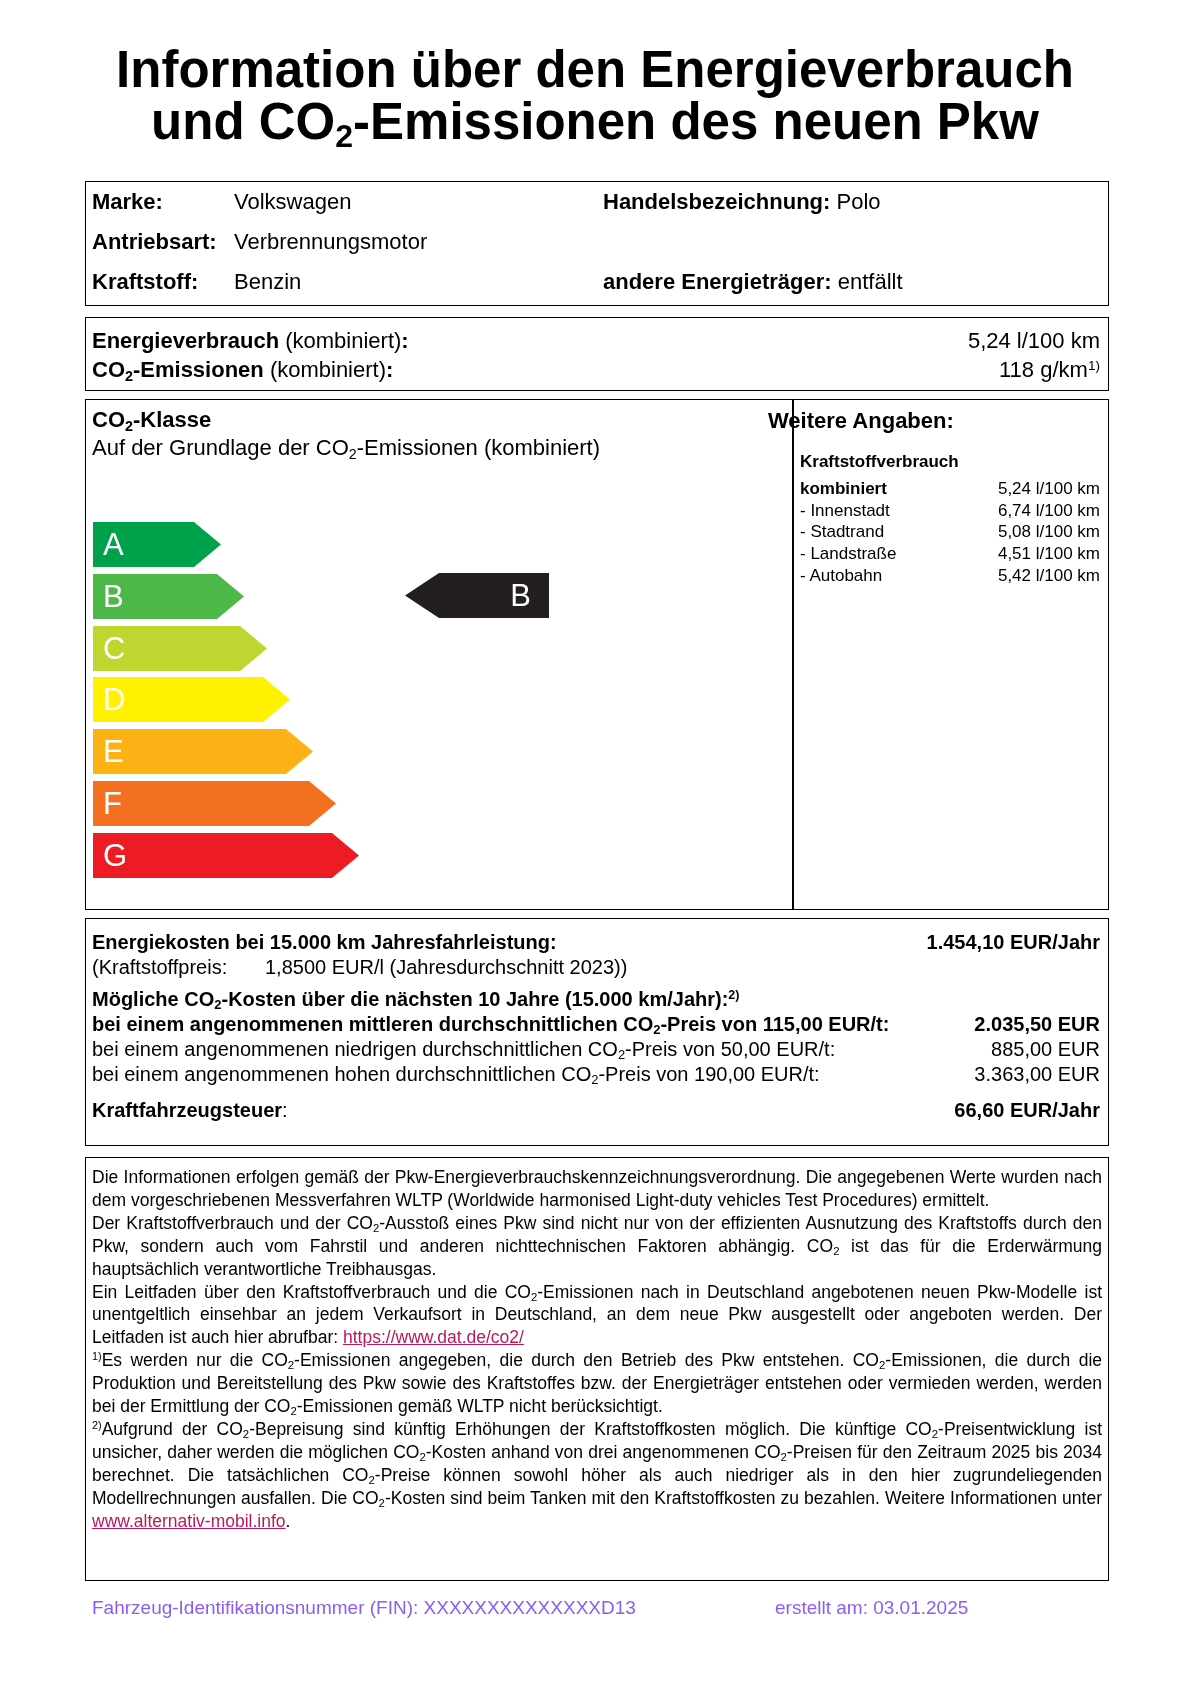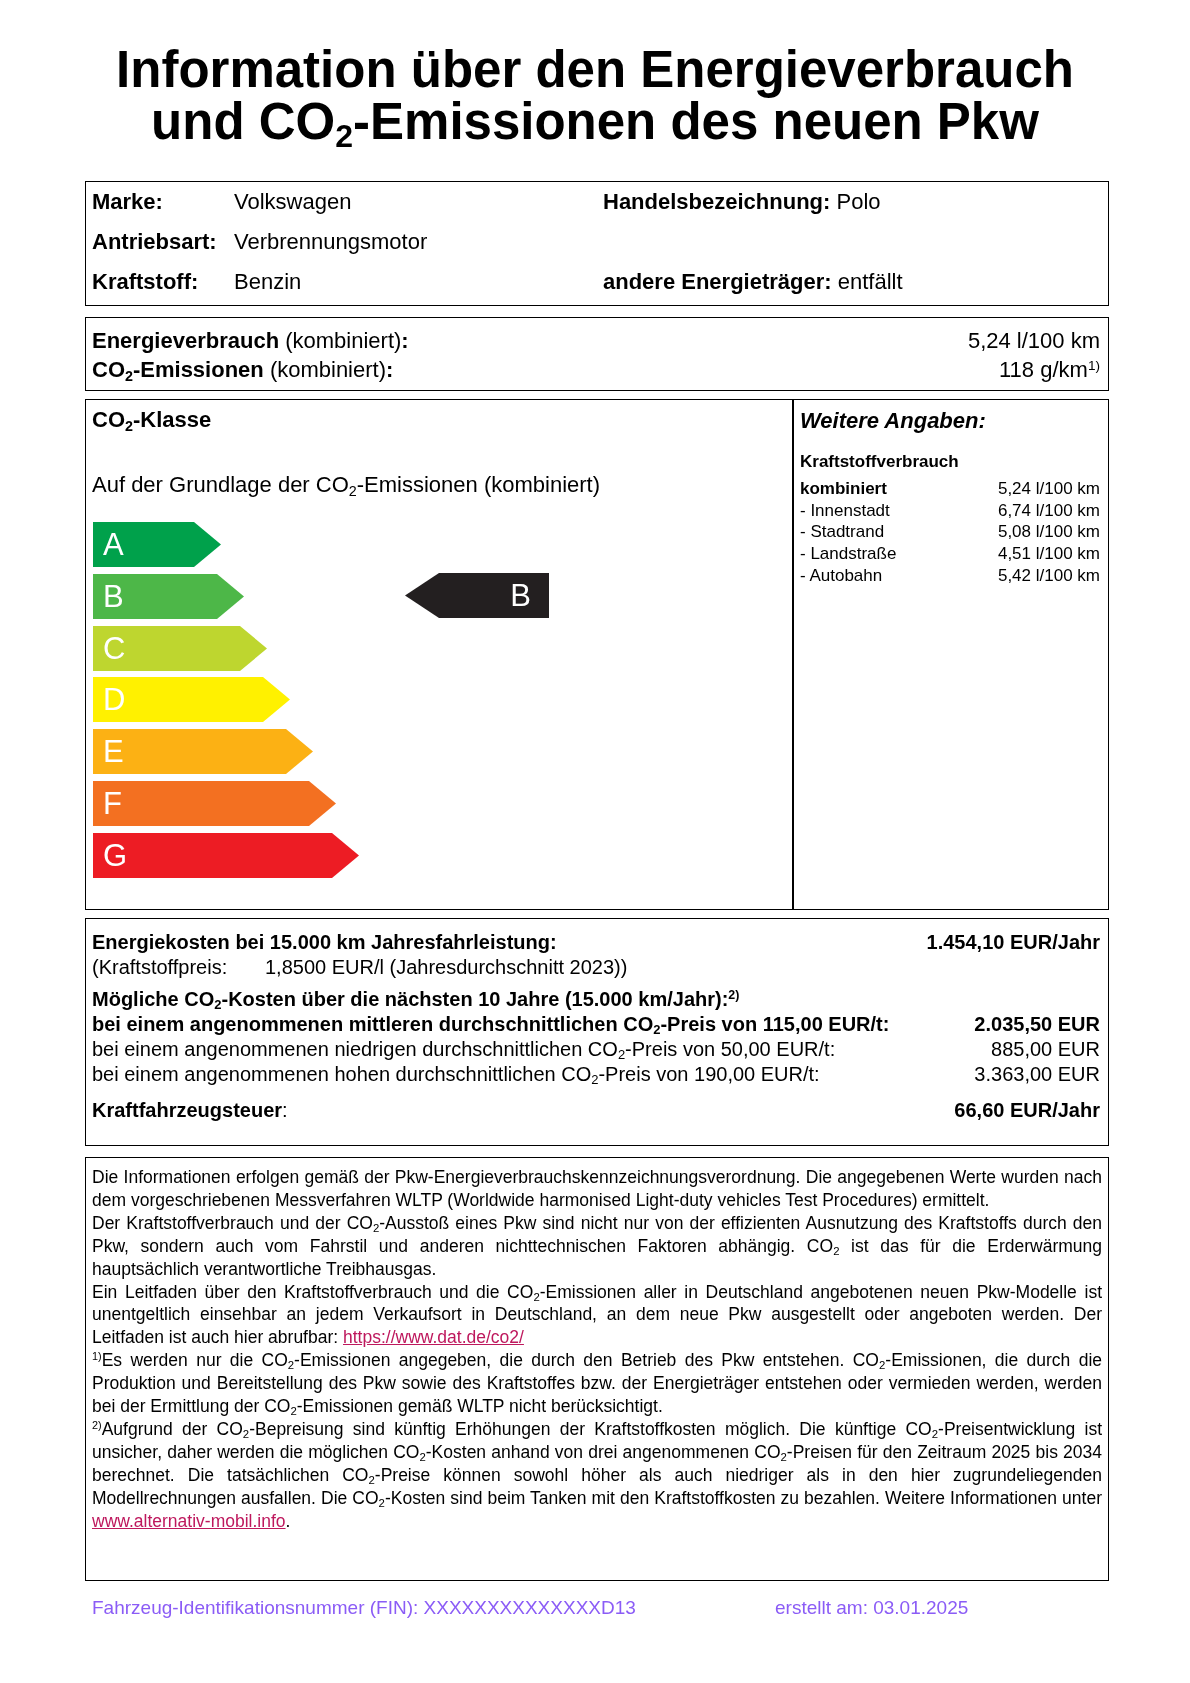--- a/index.html
+++ b/index.html
@@ -48,21 +48,21 @@
 <div class="box" style="left:85px; top:317px; width:1024px; height:74px;"></div>
 <span class="t" style="left:92px; top:328px;"><b>Energieverbrauch</b><span> (kombiniert)</span><b>:</b></span>
 <span class="t r" style="right:90px; top:328px;">5,24 l/100 km</span>
 <span class="t" style="left:92px; top:357px;"><b><span>CO</span><sub>2</sub><span>-Emissionen</span></b><span> (kombiniert)</span><b>:</b></span>
 <span class="t r" style="right:90px; top:357px;"><span>118 g/km</span><sup>1)</sup></span>
 
 <div class="box" style="left:85px; top:399px; width:1024px; height:511px;"></div>
 <div class="abs" style="left:792px; top:399px; width:1.5px; height:511px; background:#000;"></div>
 
 <span class="t b" style="left:92px; top:407px;"><span>CO</span><sub>2</sub><span>-Klasse</span></span>
-<span class="t" style="left:92px; top:435px;margin-top:37px;"><span>Auf der Grundlage der CO</span><sub>2</sub><span>-Emissionen (kombiniert)</span></span>
+<span class="t" style="left:92px; top:435px;"><span>Auf der Grundlage der CO</span><sub>2</sub><span>-Emissionen (kombiniert)</span></span>
 
 <div class="arrow" style="left:93px; top:522px;">
   <svg width="130" height="45">
       <polygon points="0,0 101,0 128,22.5 101,45 0,45" fill="#00a14b"></polygon>
     </svg>
   <span class="lbl">A</span>
 </div>
 <div class="arrow" style="left:93px; top:574px;">
   <svg width="153" height="45">
       <polygon points="0,0 124,0 151,22.5 124,45 0,45" fill="#4db748"></polygon>
@@ -100,21 +100,21 @@
   <span class="lbl">G</span>
 </div>
 
 <div class="indicator">
   <svg width="144" height="45">
       <polygon points="0,22.5 34,0 144,0 144,45 34,45" fill="#231f20"></polygon>
     </svg>
   <span class="lbl">B</span>
 </div>
 
-<span class="t b" style="left:800px; top:408px;font-style:italic;">Weitere Angaben:</span>
+<span class="t b" style="left:768px; top:408px;">Weitere Angaben:</span>
 <span class="t b" style="left:800px; top:451px; font-size:17px; line-height:21px;">Kraftstoffverbrauch</span>
 
 <div class="abs" style="left:800px; top:478px; width:300px; font-size:17px; line-height:21.7px;">
   <div style="position:relative; height:21.7px;">
     <span class="b">kombiniert</span>
     <span style="position:absolute; right:0;">5,24 l/100 km</span>
   </div>
   <div style="position:relative; height:21.7px;">
     <span>- Innenstadt</span>
     <span style="position:absolute; right:0;">6,74 l/100 km</span>
@@ -147,21 +147,21 @@
 <span class="t" style="left:92px; top:1061px; font-size:20px;"><span>bei einem angenommenen hohen durchschnittlichen CO</span><sub>2</sub><span>-Preis von 190,00 EUR/t:</span></span>
 <span class="t r" style="right:90px; top:1061px; font-size:20px;">3.363,00 EUR</span>
 
 <span class="t" style="left:92px; top:1097px; font-size:20px;"><b>Kraftfahrzeugsteuer</b><span>:</span></span>
 <span class="t b r" style="right:90px; top:1097px; font-size:20px;">66,60 EUR/Jahr</span>
 
 <div class="box" style="left:85px; top:1157px; width:1024px; height:424px;"></div>
 <div class="legal">
   <p>Die Informationen erfolgen gemäß der Pkw-Energieverbrauchskennzeichnungsverordnung. Die angegebenen Werte wurden nach dem vorgeschriebenen Messverfahren WLTP (Worldwide harmonised Light-duty vehicles Test Procedures) ermittelt.</p>
   <p><span>Der Kraftstoffverbrauch und der CO</span><sub>2</sub><span>-Ausstoß eines Pkw sind nicht nur von der effizienten Ausnutzung des Kraftstoffs durch den Pkw, sondern auch vom Fahrstil und anderen nichttechnischen Faktoren abhängig. CO</span><sub>2</sub><span> ist das für die Erderwärmung hauptsächlich verantwortliche Treibhausgas.</span></p>
-  <p><span>Ein Leitfaden über den Kraftstoffverbrauch und die CO</span><sub>2</sub><span>-Emissionen aller in Deutschland angebotenen neuen Pkw-Modelle ist unentgeltlich einsehbar an jedem Verkaufsort in Deutschland, an dem neue Pkw ausgestellt oder angeboten werden. Der Leitfaden ist auch hier abrufbar: </span><a>https://www.dat.de/co2/</a></p>
+  <p><span>Ein Leitfaden über den Kraftstoffverbrauch und die CO</span><sub>2</sub><span>-Emissionen nach in Deutschland angebotenen neuen Pkw-Modelle ist unentgeltlich einsehbar an jedem Verkaufsort in Deutschland, an dem neue Pkw ausgestellt oder angeboten werden. Der Leitfaden ist auch hier abrufbar: </span><a>https://www.dat.de/co2/</a></p>
   <p><sup>1)</sup><span>Es werden nur die CO</span><sub>2</sub><span>-Emissionen angegeben, die durch den Betrieb des Pkw entstehen. CO</span><sub>2</sub><span>-Emissionen, die durch die Produktion und Bereitstellung des Pkw sowie des Kraftstoffes bzw. der Energieträger entstehen oder vermieden werden, werden bei der Ermittlung der CO</span><sub>2</sub><span>-Emissionen gemäß WLTP nicht berücksichtigt.</span></p>
   <p><sup>2)</sup><span>Aufgrund der CO</span><sub>2</sub><span>-Bepreisung sind künftig Erhöhungen der Kraftstoffkosten möglich. Die künftige CO</span><sub>2</sub><span>-Preisentwicklung ist unsicher, daher werden die möglichen CO</span><sub>2</sub><span>-Kosten anhand von drei angenommenen CO</span><sub>2</sub><span>-Preisen für den Zeitraum 2025 bis 2034 berechnet. Die tatsächlichen CO</span><sub>2</sub><span>-Preise können sowohl höher als auch niedriger als in den hier zugrundeliegenden Modellrechnungen ausfallen. Die CO</span><sub>2</sub><span>-Kosten sind beim Tanken mit den Kraftstoffkosten zu bezahlen. Weitere Informationen unter </span><a>www.alternativ-mobil.info</a><span>.</span></p>
 </div>
 
 <div class="footer" style="left:92px;">
   <span>Fahrzeug-Identifikationsnummer (FIN):</span>
   <span>XXXXXXXXXXXXXXD13</span>
 </div>
 <div class="footer" style="left:775px;">
   <span>erstellt am:</span>

